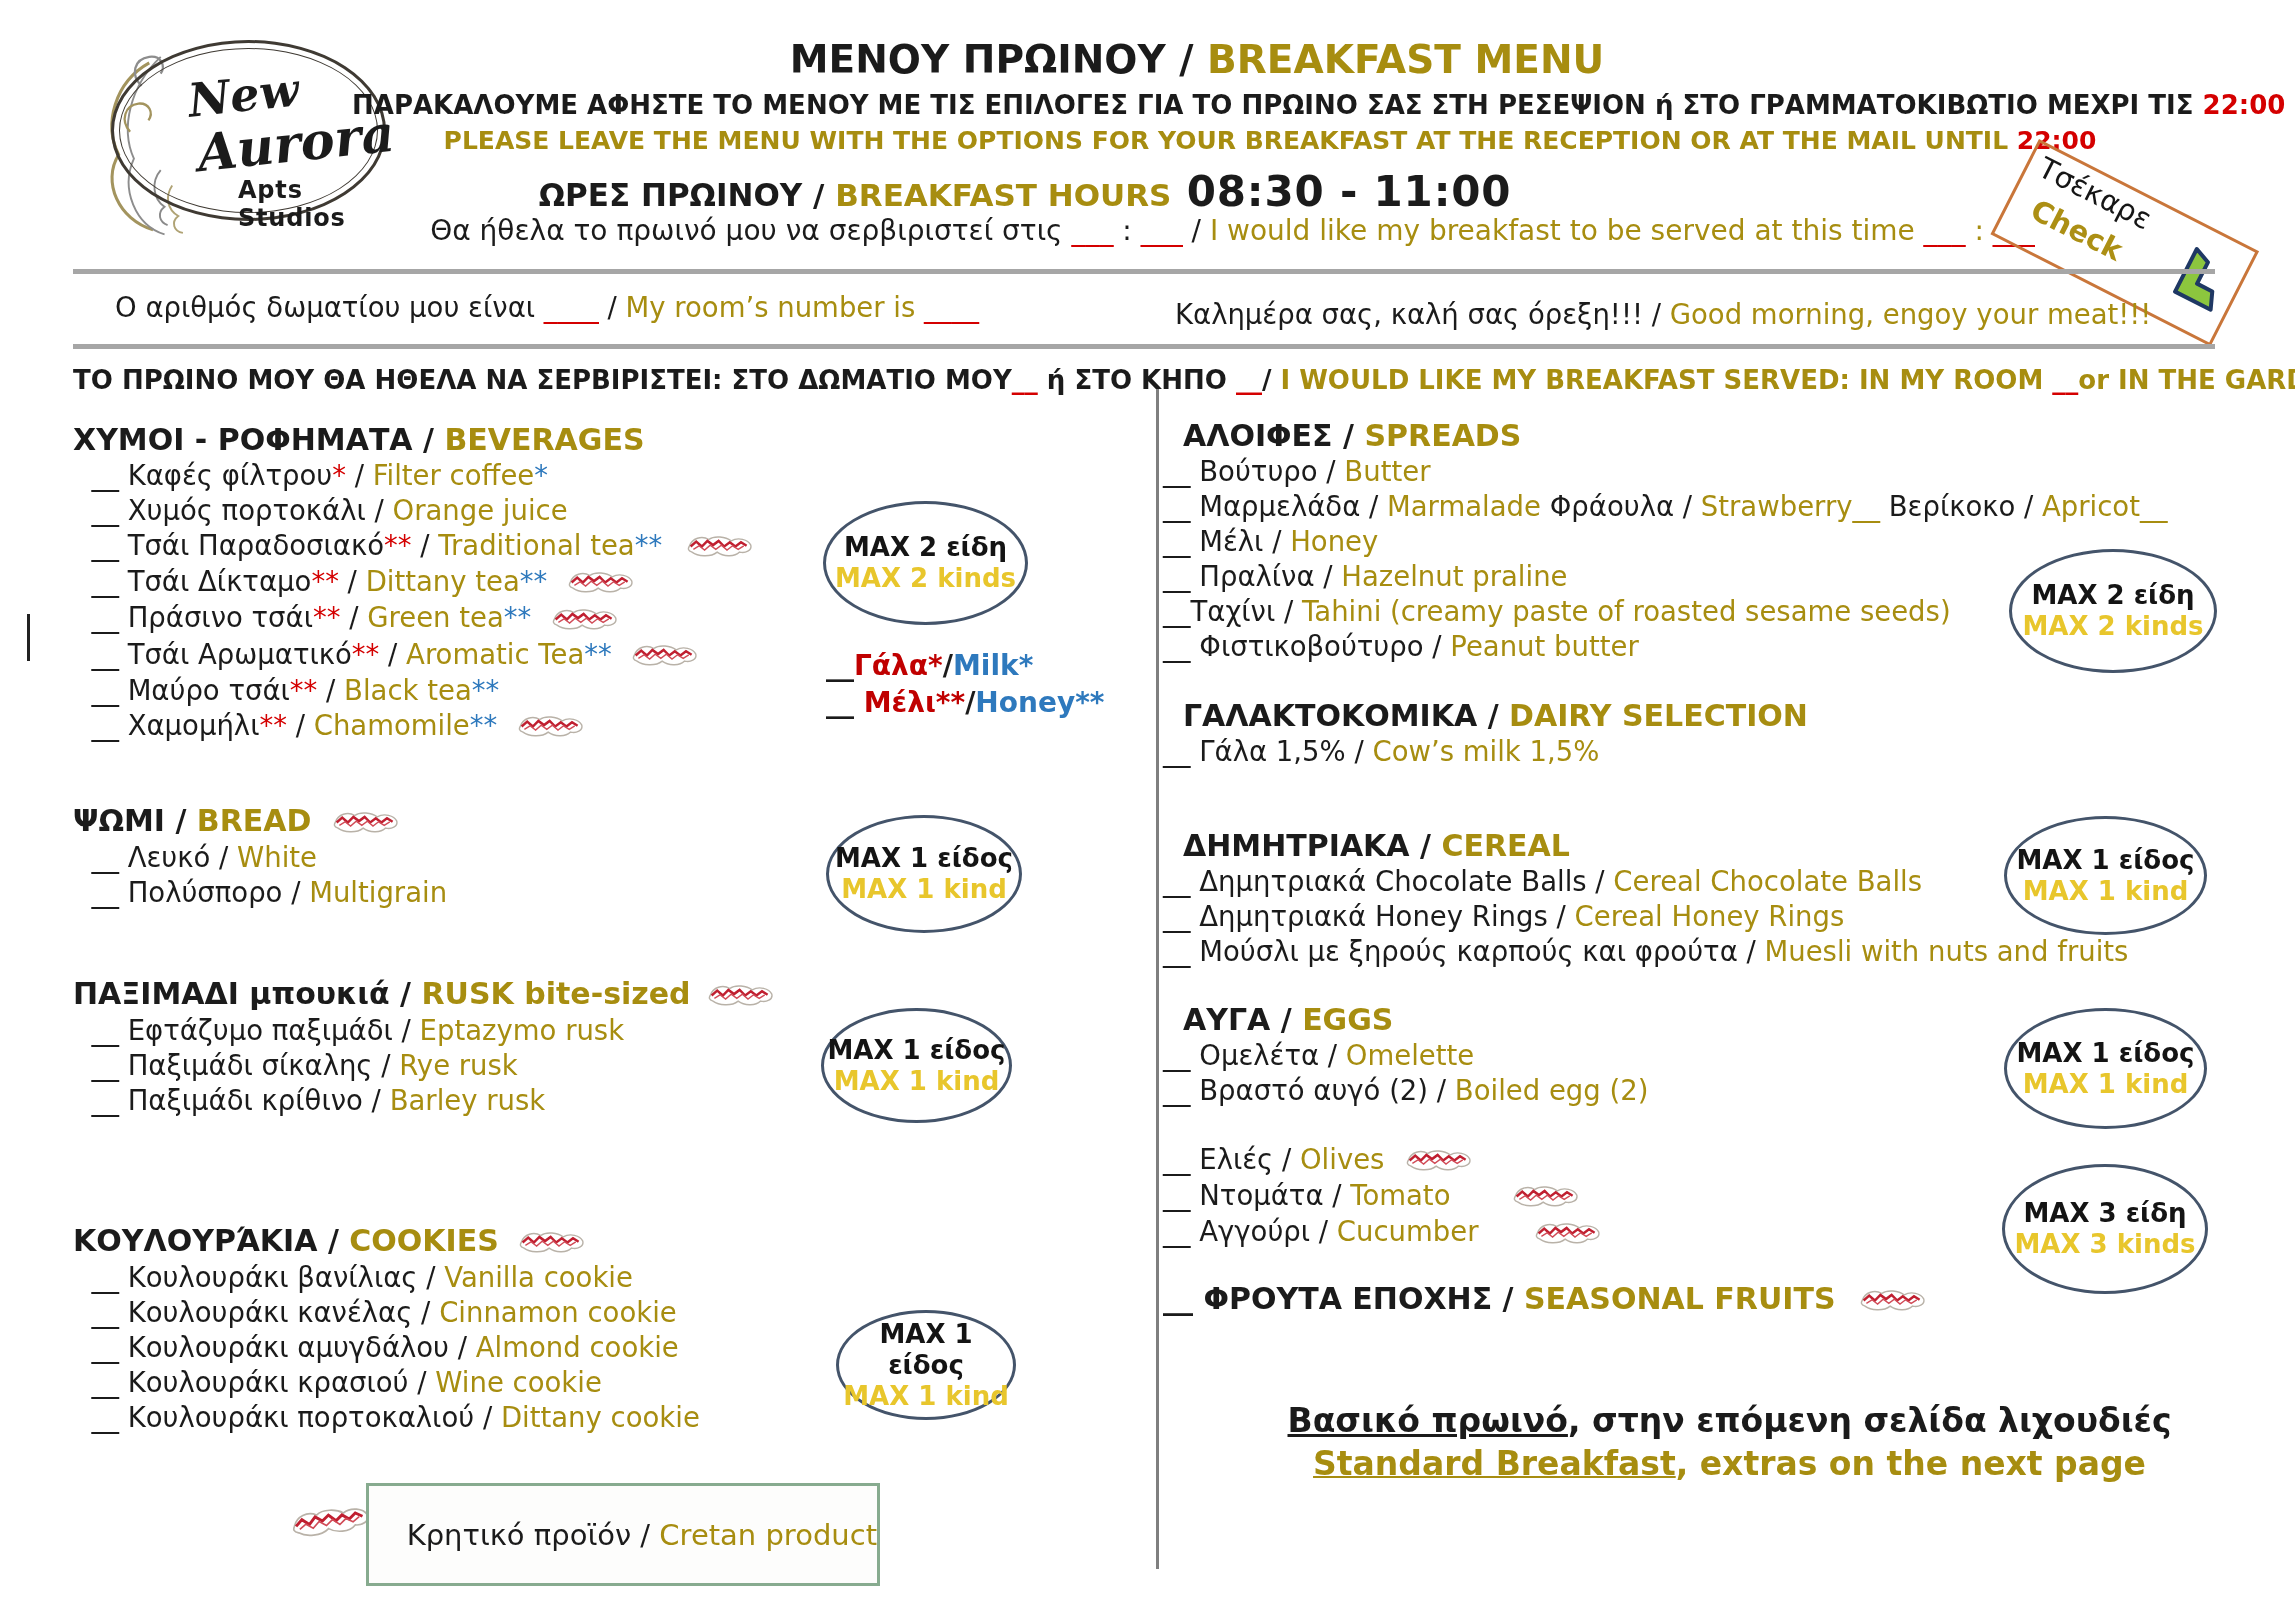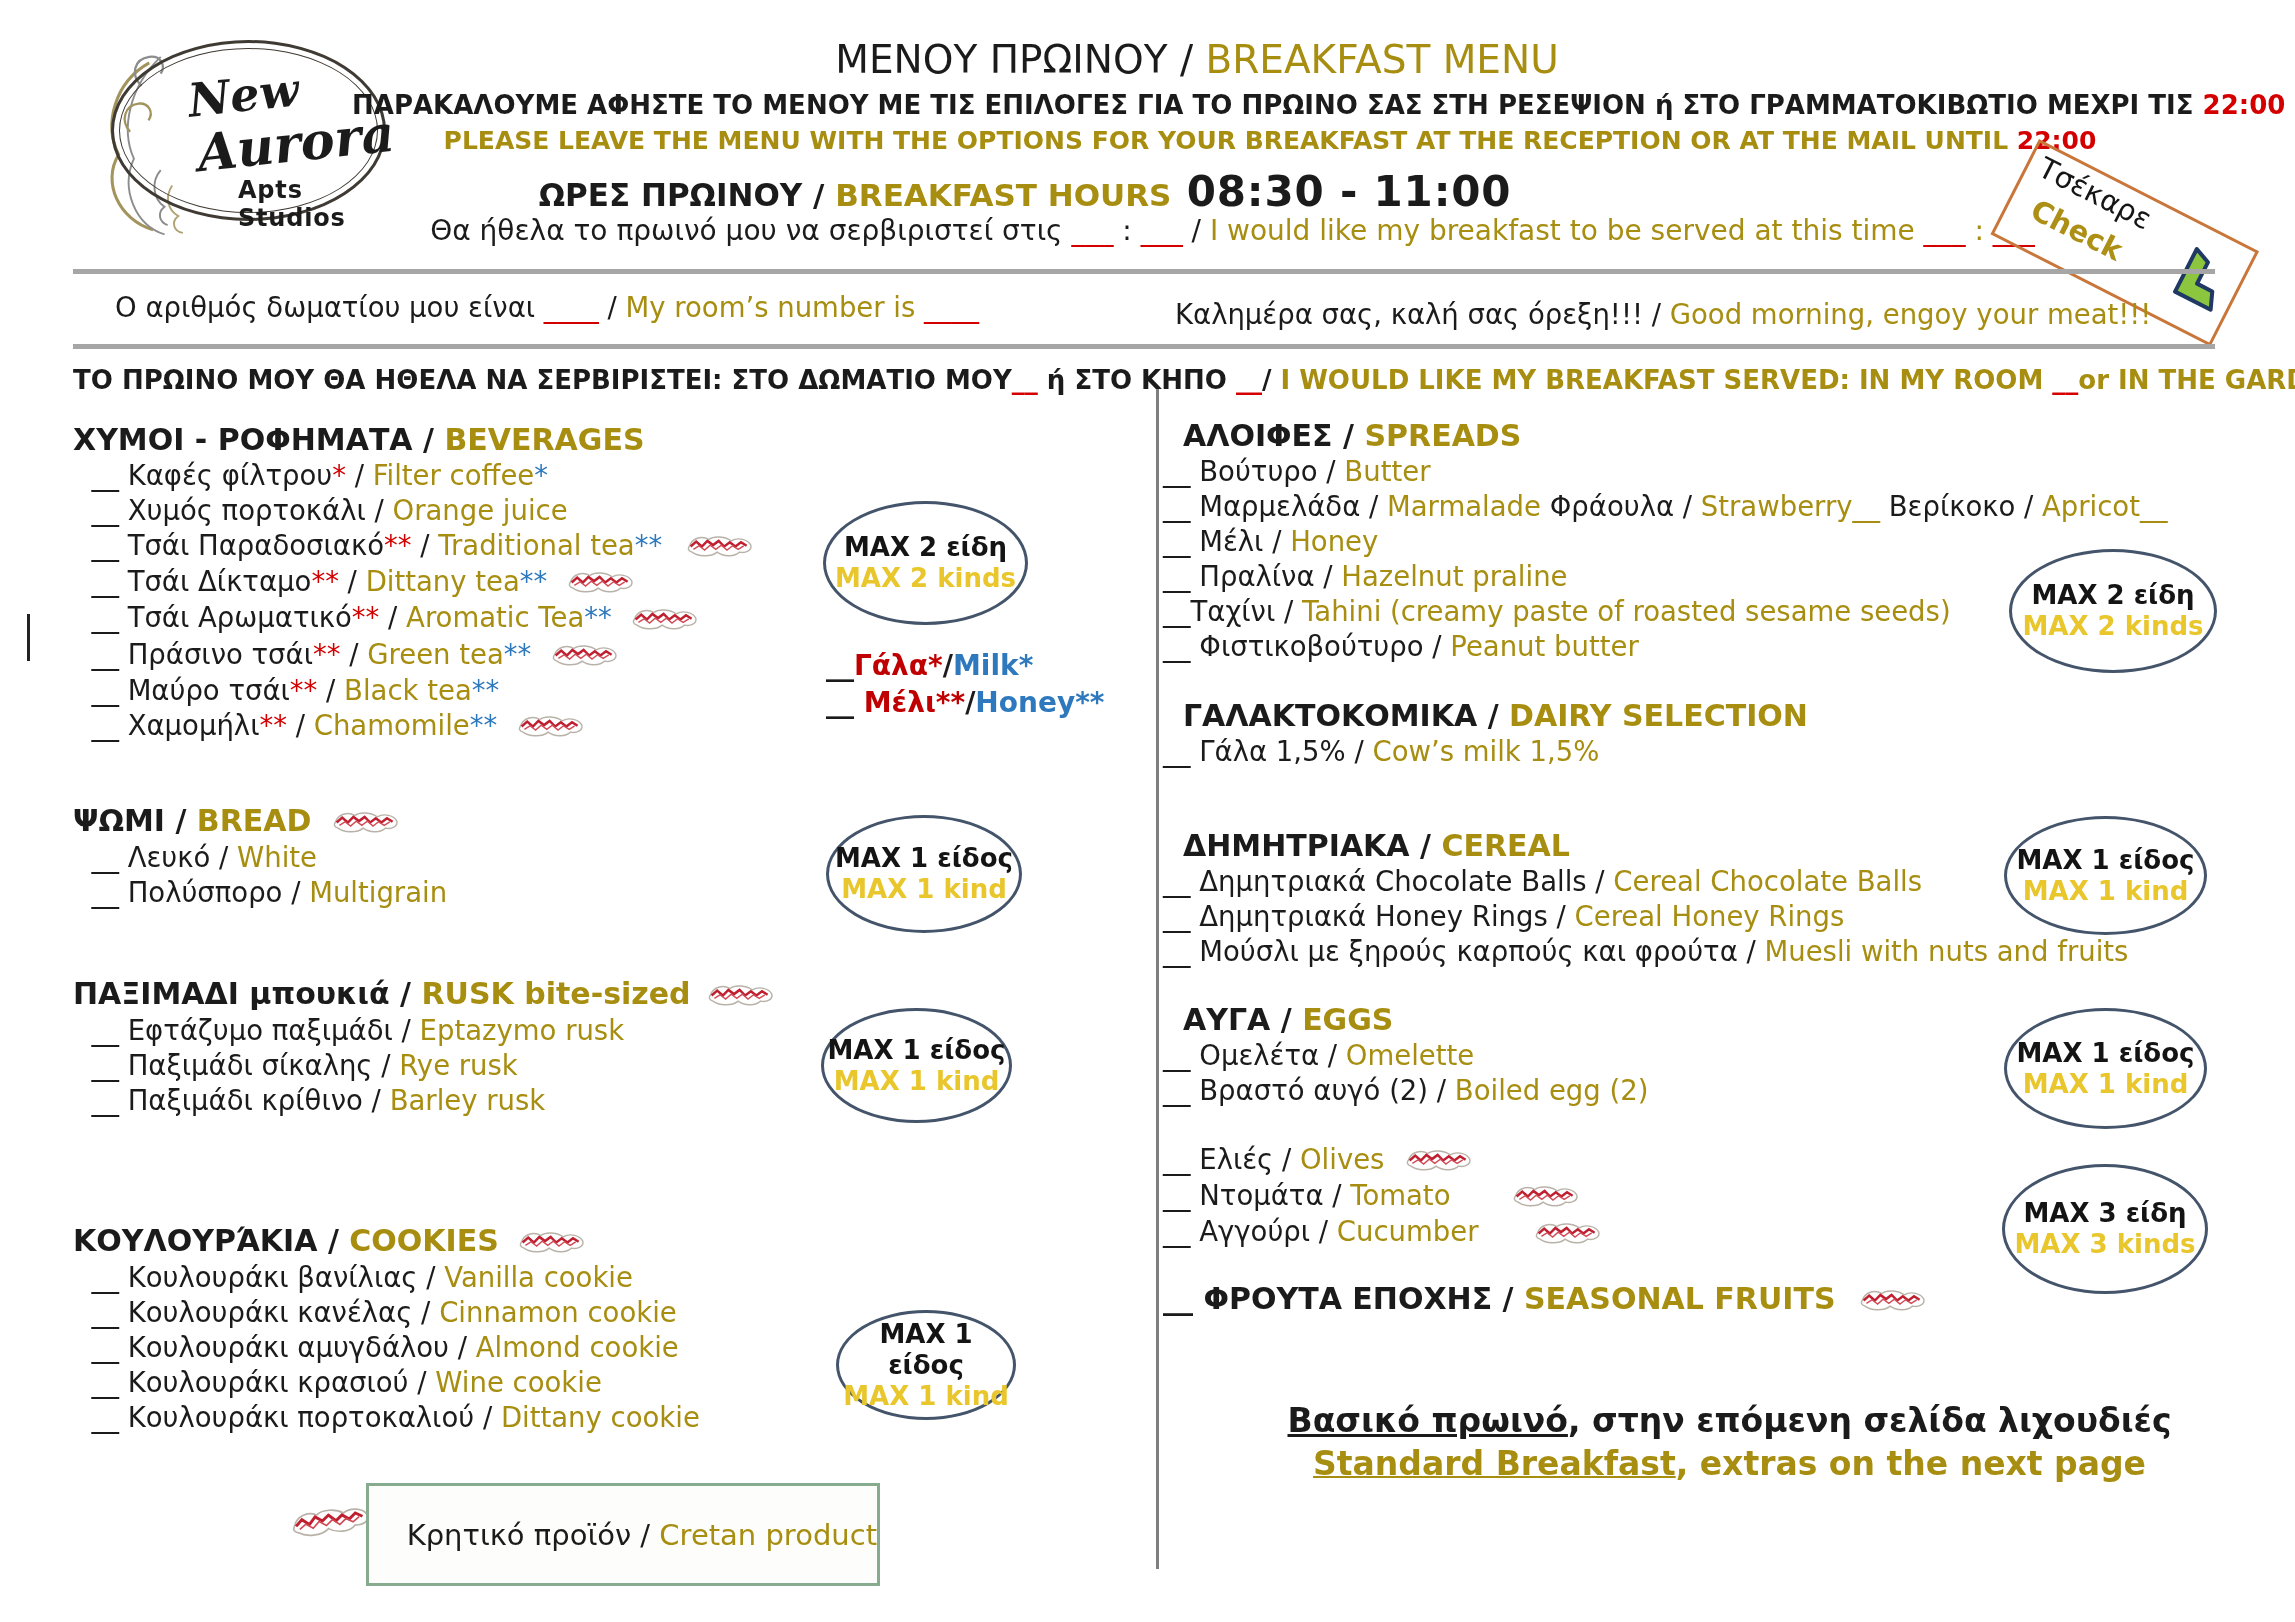--- a/index.html
+++ b/index.html
@@ -9,21 +9,21 @@
   
   .c-k{color:#1b1b1b;}
   .c-g{color:#a78d10;}
   .c-r{color:#d40000;}
   .c-r2{color:#c00000;}
   .c-b{color:#2e79bd;}
   .u{text-decoration:underline;}
   .big{font-size:42px;letter-spacing:0.8px;}
 
   
-  #title{position:absolute;left:650px;top:37px;width:1094px;text-align:center;font-size:39px;font-weight:400;white-space:nowrap;}
+  #title{position:absolute;left:650px;top:37px;width:1094px;text-align:center;font-size:39px;font-weight:700;white-space:nowrap;}
   #note-gr{position:absolute;left:352px;top:90px;width:1836px;text-align:center;font-size:26px;font-weight:700;white-space:nowrap;}
   #note-en{position:absolute;left:352px;top:126px;width:1836px;text-align:center;font-size:25px;font-weight:700;white-space:nowrap;}
   #hours{position:absolute;left:428px;top:167px;width:1194px;text-align:center;font-size:31px;font-weight:700;white-space:nowrap;}
   #serve-time{position:absolute;left:383px;top:214px;width:1699px;text-align:center;font-size:28px;white-space:nowrap;}
   #room-line{position:absolute;left:115px;top:291px;font-size:27.5px;white-space:nowrap;}
   #greeting{position:absolute;left:1175px;top:298px;font-size:27.5px;white-space:nowrap;}
   #serve-row{position:absolute;left:73px;top:365px;font-size:26px;font-weight:700;white-space:nowrap;}
 
   
   .hsep{position:absolute;left:73px;width:2142px;height:4.6px;background:#a6a6a6;}
@@ -147,26 +147,26 @@
         <div class="line"><span class="c-k">__ </span><span class="c-k">Τσάι Παραδοσιακό</span><span class="c-r">**</span><span class="c-k"> / </span><span class="c-g">Traditional tea</span><span class="c-b">**</span><svg class="crete" viewBox="0 0 100 48" xmlns="http://www.w3.org/2000/svg" style="margin-left: 23px;">
     <path d="M6 24 C10 12, 24 8, 34 14 C42 8, 58 10, 66 16 C76 10, 90 14, 94 22 C96 30, 86 34, 78 32 C70 40, 54 38, 46 32 C36 40, 18 38, 10 32 C4 30, 4 27, 6 24 Z" fill="#ffffff" stroke="#b9b2a8" stroke-width="2"></path>
     <path d="M8 24 L16 17 L24 24 L32 16 L40 22 L48 16 L56 24 L64 18 L72 24 L80 18 L88 23" fill="none" stroke="#c01f30" stroke-width="3.5"></path>
     <path d="M12 28 L20 23 L28 29 L36 22 L44 28 L52 22 L60 29 L68 23 L76 28 L84 23" fill="none" stroke="#d14b57" stroke-width="2"></path>
   </svg></div>
         <div class="line"><span class="c-k">__ </span><span class="c-k">Τσάι Δίκταμο</span><span class="c-r">**</span><span class="c-k"> / </span><span class="c-g">Dittany tea</span><span class="c-b">**</span><svg class="crete" viewBox="0 0 100 48" xmlns="http://www.w3.org/2000/svg" style="margin-left: 18.4px;">
     <path d="M6 24 C10 12, 24 8, 34 14 C42 8, 58 10, 66 16 C76 10, 90 14, 94 22 C96 30, 86 34, 78 32 C70 40, 54 38, 46 32 C36 40, 18 38, 10 32 C4 30, 4 27, 6 24 Z" fill="#ffffff" stroke="#b9b2a8" stroke-width="2"></path>
     <path d="M8 24 L16 17 L24 24 L32 16 L40 22 L48 16 L56 24 L64 18 L72 24 L80 18 L88 23" fill="none" stroke="#c01f30" stroke-width="3.5"></path>
     <path d="M12 28 L20 23 L28 29 L36 22 L44 28 L52 22 L60 29 L68 23 L76 28 L84 23" fill="none" stroke="#d14b57" stroke-width="2"></path>
   </svg></div>
+        <div class="line"><span class="c-k">__ </span><span class="c-k">Πράσινο τσάι</span><span class="c-r">**</span><span class="c-k"> / </span><span class="c-g">Green tea</span><span class="c-b">**</span><svg class="crete" viewBox="0 0 100 48" xmlns="http://www.w3.org/2000/svg" style="margin-left: 18.4px;">
+    <path d="M6 24 C10 12, 24 8, 34 14 C42 8, 58 10, 66 16 C76 10, 90 14, 94 22 C96 30, 86 34, 78 32 C70 40, 54 38, 46 32 C36 40, 18 38, 10 32 C4 30, 4 27, 6 24 Z" fill="#ffffff" stroke="#b9b2a8" stroke-width="2"></path>
+    <path d="M8 24 L16 17 L24 24 L32 16 L40 22 L48 16 L56 24 L64 18 L72 24 L80 18 L88 23" fill="none" stroke="#c01f30" stroke-width="3.5"></path>
+    <path d="M12 28 L20 23 L28 29 L36 22 L44 28 L52 22 L60 29 L68 23 L76 28 L84 23" fill="none" stroke="#d14b57" stroke-width="2"></path>
+  </svg></div>
         <div class="line"><span class="c-k">__ </span><span class="c-k">Τσάι Αρωματικό</span><span class="c-r">**</span><span class="c-k"> / </span><span class="c-g">Aromatic Tea</span><span class="c-b">**</span><svg class="crete" viewBox="0 0 100 48" xmlns="http://www.w3.org/2000/svg" style="margin-left: 18.4px;">
-    <path d="M6 24 C10 12, 24 8, 34 14 C42 8, 58 10, 66 16 C76 10, 90 14, 94 22 C96 30, 86 34, 78 32 C70 40, 54 38, 46 32 C36 40, 18 38, 10 32 C4 30, 4 27, 6 24 Z" fill="#ffffff" stroke="#b9b2a8" stroke-width="2"></path>
-    <path d="M8 24 L16 17 L24 24 L32 16 L40 22 L48 16 L56 24 L64 18 L72 24 L80 18 L88 23" fill="none" stroke="#c01f30" stroke-width="3.5"></path>
-    <path d="M12 28 L20 23 L28 29 L36 22 L44 28 L52 22 L60 29 L68 23 L76 28 L84 23" fill="none" stroke="#d14b57" stroke-width="2"></path>
-  </svg></div>
-        <div class="line"><span class="c-k">__ </span><span class="c-k">Πράσινο τσάι</span><span class="c-r">**</span><span class="c-k"> / </span><span class="c-g">Green tea</span><span class="c-b">**</span><svg class="crete" viewBox="0 0 100 48" xmlns="http://www.w3.org/2000/svg" style="margin-left: 18.4px;">
     <path d="M6 24 C10 12, 24 8, 34 14 C42 8, 58 10, 66 16 C76 10, 90 14, 94 22 C96 30, 86 34, 78 32 C70 40, 54 38, 46 32 C36 40, 18 38, 10 32 C4 30, 4 27, 6 24 Z" fill="#ffffff" stroke="#b9b2a8" stroke-width="2"></path>
     <path d="M8 24 L16 17 L24 24 L32 16 L40 22 L48 16 L56 24 L64 18 L72 24 L80 18 L88 23" fill="none" stroke="#c01f30" stroke-width="3.5"></path>
     <path d="M12 28 L20 23 L28 29 L36 22 L44 28 L52 22 L60 29 L68 23 L76 28 L84 23" fill="none" stroke="#d14b57" stroke-width="2"></path>
   </svg></div>
         <div class="line"><span class="c-k">__ </span><span class="c-k">Μαύρο τσάι</span><span class="c-r">**</span><span class="c-k"> / </span><span class="c-g">Black tea</span><span class="c-b">**</span></div>
         <div class="line"><span class="c-k">__ </span><span class="c-k">Χαμομήλι</span><span class="c-r">**</span><span class="c-k"> / </span><span class="c-g">Chamomile</span><span class="c-b">**</span><svg class="crete" viewBox="0 0 100 48" xmlns="http://www.w3.org/2000/svg" style="margin-left: 18.4px;">
     <path d="M6 24 C10 12, 24 8, 34 14 C42 8, 58 10, 66 16 C76 10, 90 14, 94 22 C96 30, 86 34, 78 32 C70 40, 54 38, 46 32 C36 40, 18 38, 10 32 C4 30, 4 27, 6 24 Z" fill="#ffffff" stroke="#b9b2a8" stroke-width="2"></path>
     <path d="M8 24 L16 17 L24 24 L32 16 L40 22 L48 16 L56 24 L64 18 L72 24 L80 18 L88 23" fill="none" stroke="#c01f30" stroke-width="3.5"></path>
     <path d="M12 28 L20 23 L28 29 L36 22 L44 28 L52 22 L60 29 L68 23 L76 28 L84 23" fill="none" stroke="#d14b57" stroke-width="2"></path>
   </svg></div>

